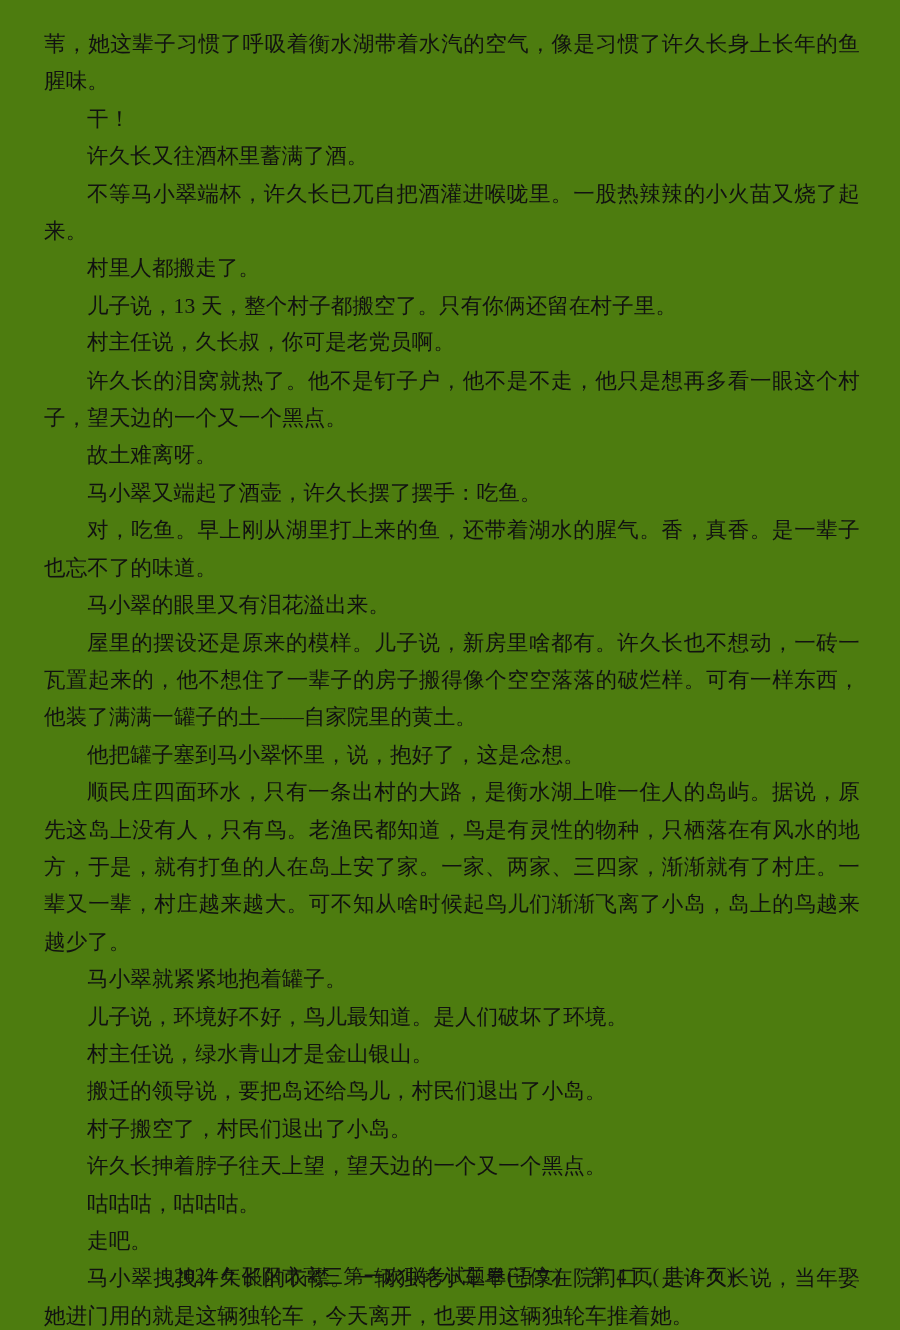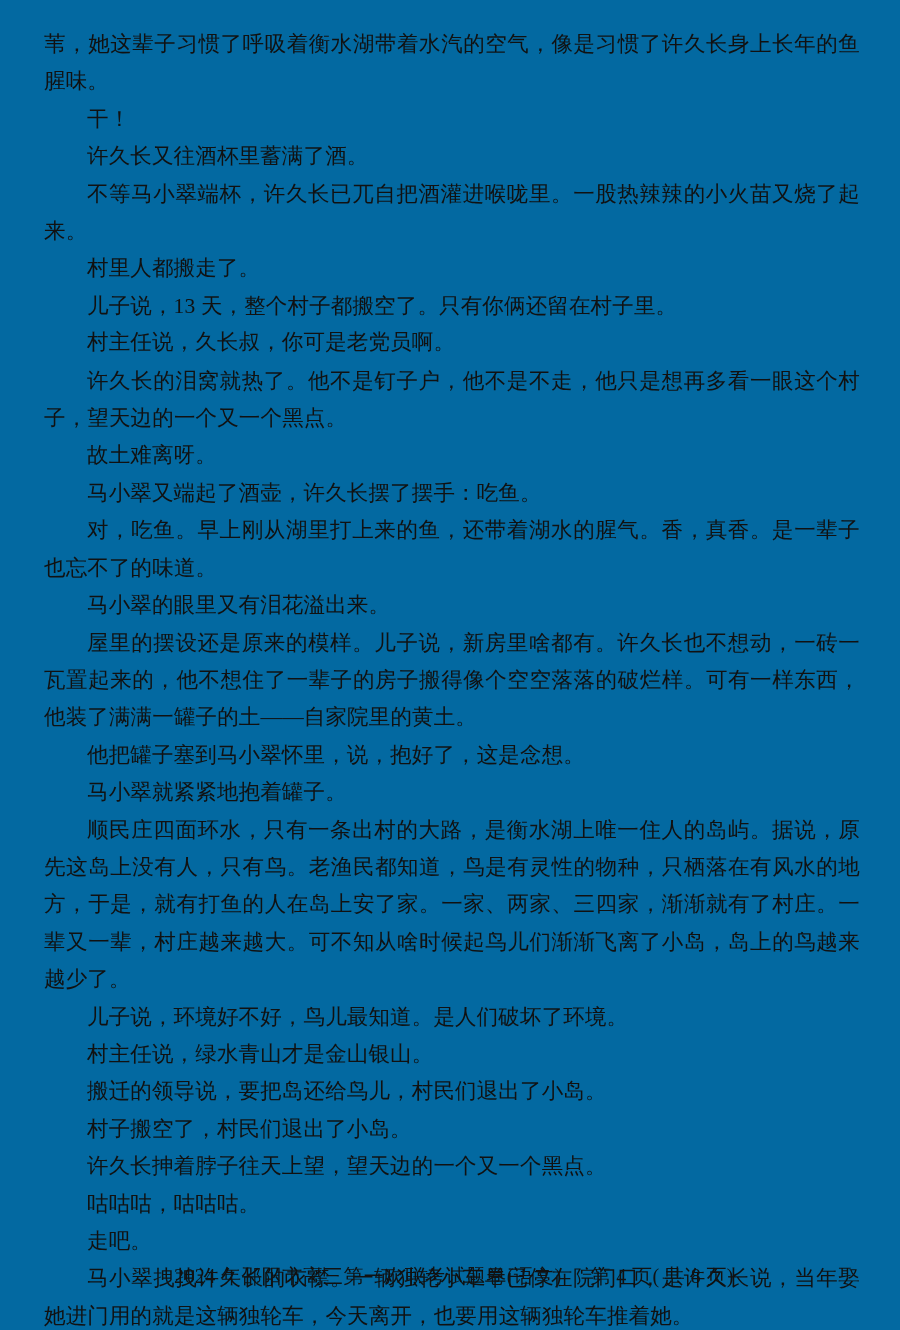--- a/index.html
+++ b/index.html
@@ -60,39 +60,39 @@
     white-space: nowrap;
   }
   #footer .gap {
     display: inline-block;
     width: 18px;
   }
 </style>
 </head>
 <body style="background: rgb(255, 255, 255);">
 
-<div id="page" style="background: #0369a1;">
+<div id="page" style="background: #4d7c0f;">
 
   <div id="body-text">
       <p class="para noindent" style="color: rgb(17, 17, 17);">苇，她这辈子习惯了呼吸着衡水湖带着水汽的空气，像是习惯了许久长身上长年的鱼腥味。</p>
       <p class="para indent" style="color: rgb(17, 17, 17);">干！</p>
       <p class="para indent" style="color: rgb(17, 17, 17);">许久长又往酒杯里蓄满了酒。</p>
       <p class="para indent" style="color: rgb(17, 17, 17);">不等马小翠端杯，许久长已兀自把酒灌进喉咙里。一股热辣辣的小火苗又烧了起来。</p>
       <p class="para indent" style="color: rgb(17, 17, 17);">村里人都搬走了。</p>
       <p class="para indent" style="color: rgb(17, 17, 17);">儿子说，13 天，整个村子都搬空了。只有你俩还留在村子里。</p>
       <p class="para indent" style="color: rgb(17, 17, 17); font-family: Liberation Mono, monospace;">村主任说，久长叔，你可是老党员啊。</p>
       <p class="para indent" style="color: rgb(17, 17, 17);">许久长的泪窝就热了。他不是钉子户，他不是不走，他只是想再多看一眼这个村子，望天边的一个又一个黑点。</p>
       <p class="para indent" style="color: rgb(17, 17, 17);">故土难离呀。</p>
       <p class="para indent" style="color: rgb(17, 17, 17);">马小翠又端起了酒壶，许久长摆了摆手：吃鱼。</p>
       <p class="para indent" style="color: rgb(17, 17, 17);">对，吃鱼。早上刚从湖里打上来的鱼，还带着湖水的腥气。香，真香。是一辈子也忘不了的味道。</p>
       <p class="para indent" style="color: rgb(17, 17, 17);">马小翠的眼里又有泪花溢出来。</p>
       <p class="para indent" style="color: rgb(17, 17, 17);">屋里的摆设还是原来的模样。儿子说，新房里啥都有。许久长也不想动，一砖一瓦置起来的，他不想住了一辈子的房子搬得像个空空落落的破烂样。可有一样东西，他装了满满一罐子的土——自家院里的黄土。</p>
       <p class="para indent" style="color: rgb(17, 17, 17);">他把罐子塞到马小翠怀里，说，抱好了，这是念想。</p>
+      <p class="para indent" style="color: rgb(17, 17, 17);">顺民庄四面环水，只有一条出村的大路，是衡水湖上唯一住人的岛屿。据说，原先这岛上没有人，只有鸟。老渔民都知道，鸟是有灵性的物种，只栖落在有风水的地方，于是，就有打鱼的人在岛上安了家。一家、两家、三四家，渐渐就有了村庄。一辈又一辈，村庄越来越大。可不知从啥时候起鸟儿们渐渐飞离了小岛，岛上的鸟越来越少了。</p>
       <p class="para indent" style="color: rgb(17, 17, 17);">马小翠就紧紧地抱着罐子。</p>
-      <p class="para indent" style="color: rgb(17, 17, 17);">顺民庄四面环水，只有一条出村的大路，是衡水湖上唯一住人的岛屿。据说，原先这岛上没有人，只有鸟。老渔民都知道，鸟是有灵性的物种，只栖落在有风水的地方，于是，就有打鱼的人在岛上安了家。一家、两家、三四家，渐渐就有了村庄。一辈又一辈，村庄越来越大。可不知从啥时候起鸟儿们渐渐飞离了小岛，岛上的鸟越来越少了。</p>
       <p class="para indent" style="color: rgb(17, 17, 17);">儿子说，环境好不好，鸟儿最知道。是人们破坏了环境。</p>
       <p class="para indent" style="color: rgb(17, 17, 17);">村主任说，绿水青山才是金山银山。</p>
       <p class="para indent" style="color: rgb(17, 17, 17);">搬迁的领导说，要把岛还给鸟儿，村民们退出了小岛。</p>
       <p class="para indent" style="color: rgb(17, 17, 17);">村子搬空了，村民们退出了小岛。</p>
       <p class="para indent" style="color: rgb(17, 17, 17);">许久长抻着脖子往天上望，望天边的一个又一个黑点。</p>
       <p class="para indent" style="color: rgb(17, 17, 17);">咕咕咕，咕咕咕。</p>
       <p class="para indent" style="color: rgb(17, 17, 17);">走吧。</p>
       <p class="para indent" style="color: rgb(17, 17, 17);">马小翠拽拽许久长的衣襟。一辆独轮小车早已停在院门口，是许久长说，当年娶她进门用的就是这辆独轮车，今天离开，也要用这辆独轮车推着她。</p>
     </div>
 

